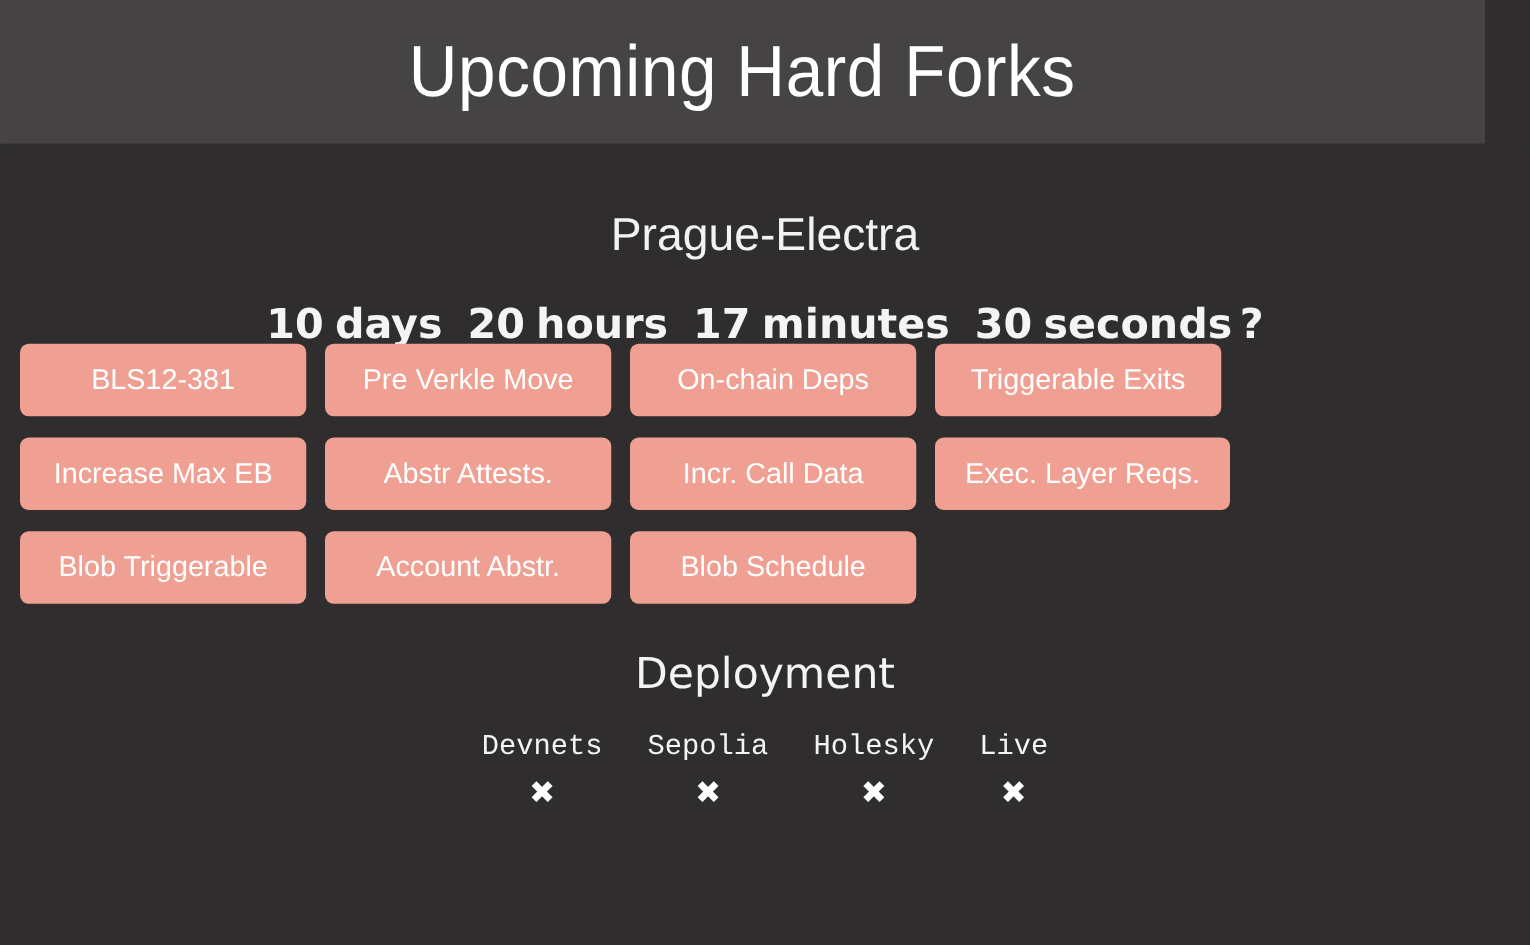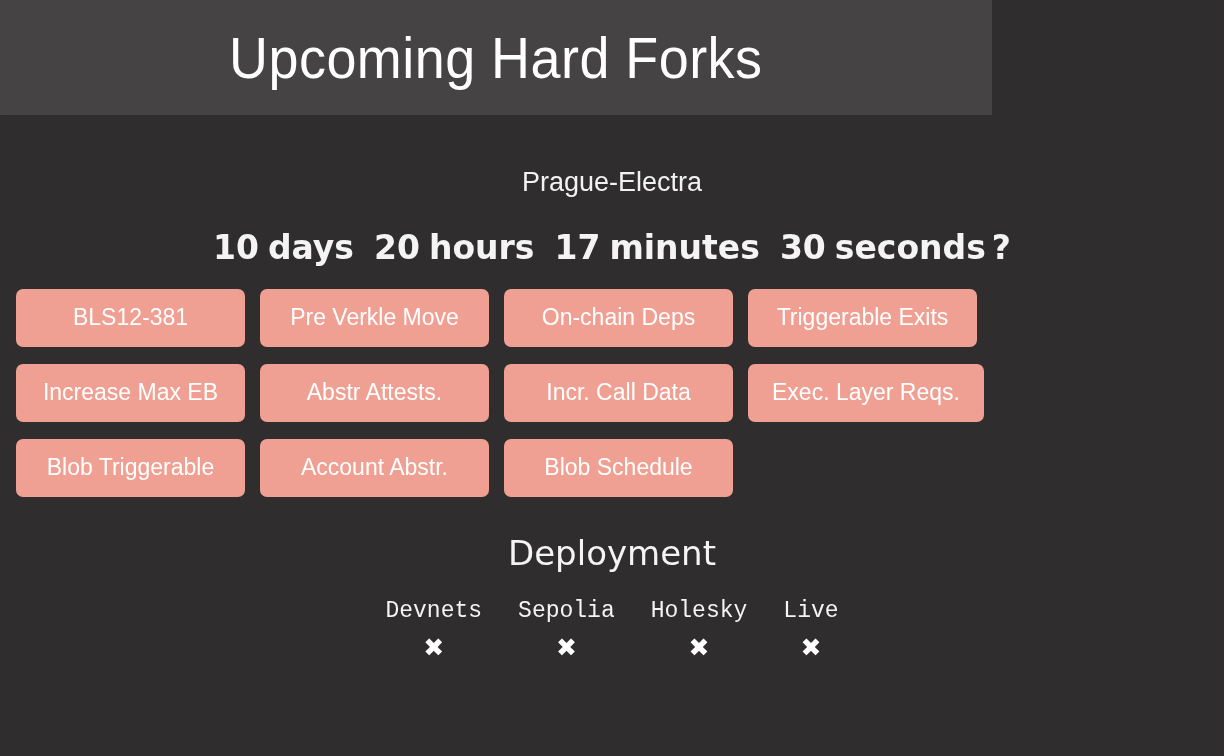--- a/index.html
+++ b/index.html
@@ -10,21 +10,21 @@
   body {
     width: 1224px;
     height: 756px;
     overflow: hidden;
     font-family: "DejaVu Sans", sans-serif;
     -webkit-font-smoothing: antialiased;
   }
 
   
   .page-header {
-    width: 992px;
+    width: 1188px;
     height: 115px;
     background: #454343;
     display: flex;
     align-items: center;
     justify-content: center;
     box-sizing: border-box;
   }
   .page-title {
     color: #ffffff;
     font-family: "Liberation Sans Narrow", "Liberation Sans", sans-serif;
@@ -46,21 +46,21 @@
     border-top-left-radius: 9px;
     border-top-right-radius: 9px;
     box-sizing: border-box;
     padding: 0;
     position: relative;
   }
 
   .fork-name {
     color: #f2f2f2;
     font-family: "Liberation Sans Narrow", "Liberation Sans", sans-serif;
-    font-size: 27px;
+    font-size: 37px;
     font-weight: 400;
     text-align: center;
     margin: 0;
     padding-top: 53px;
     line-height: 1.1;
     white-space: nowrap;
   }
 
   .countdown {
     text-align: center;
@@ -82,21 +82,20 @@
   }
   .countdown .cd-unit.last {
     margin-right: 6px;
   }
   .countdown .cd-q {
     display: inline-block;
   }
 
   
   .tag-wrap {
-    margin-top: 25px;
     padding: 0 8px 0 16px;
     display: flex;
     flex-wrap: wrap;
     gap: 17px 15px;
     align-content: flex-start;
   }
   .tag {
     height: 58px;
     background: #f0a093;
     border: none;

